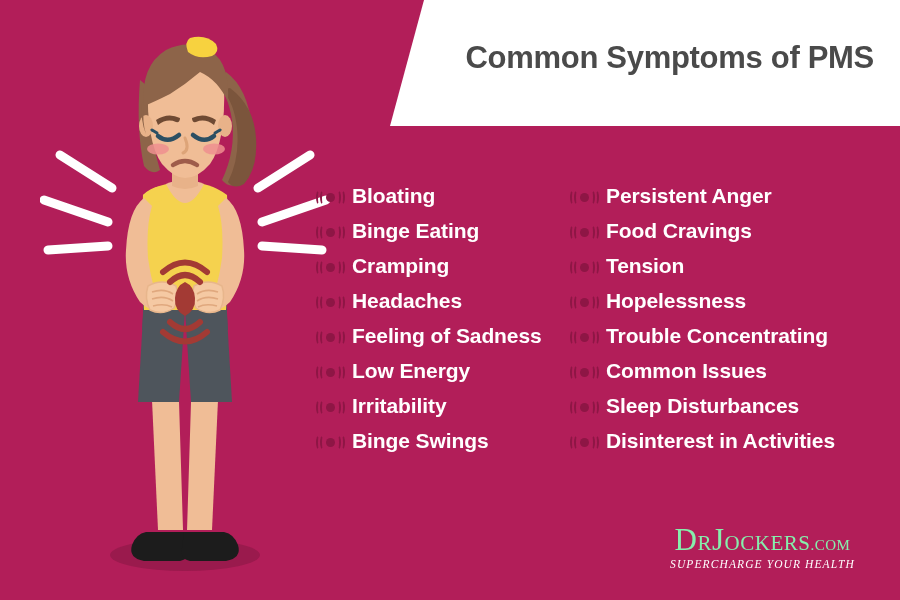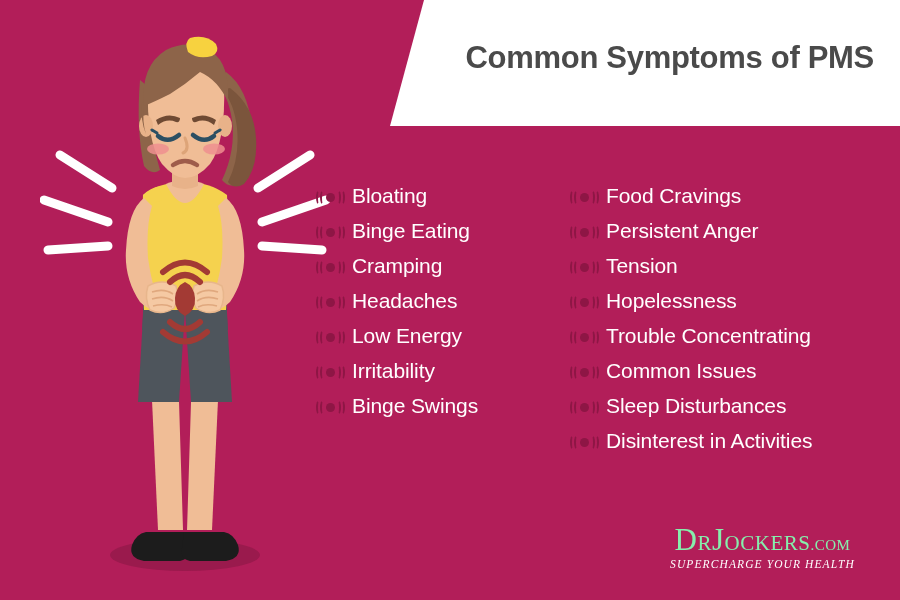--- a/index.html
+++ b/index.html
@@ -69,21 +69,21 @@
     border-radius:50%;
   }
   .bullet .arc.a1 { left:4px;  border-right-color:transparent; border-top-color:transparent; border-bottom-color:transparent; }
   .bullet .arc.a2 { left:0px;  border-right-color:transparent; border-top-color:transparent; border-bottom-color:transparent; }
   .bullet .arc.a3 { left:19px; border-left-color:transparent;  border-top-color:transparent; border-bottom-color:transparent; }
   .bullet .arc.a4 { left:23px; border-left-color:transparent;  border-top-color:transparent; border-bottom-color:transparent; }
 
   .item-label {
     color:#ffffff;
     font-size:21px;
-    font-weight:normal;
+    font-weight:bold;
     line-height:27px;
     letter-spacing:-0.1px;
   }
 
   
   .logo {
     position:absolute;
     left:650px; top:524px;
     width:225px;
     text-align:center;
@@ -281,20 +281,30 @@
         <span class="item-label">Headaches</span>
       </div>
       <div class="item">
         <span class="bullet">
           <span class="arc a2"></span>
             <span class="arc a1"></span>
             <span class="dot"></span>
             <span class="arc a3"></span>
             <span class="arc a4"></span>
         </span>
+        <span class="item-label">Feeling of Sadness</span>
+      </div>
+      <div class="item">
+        <span class="bullet">
+          <span class="arc a2"></span>
+            <span class="arc a1"></span>
+            <span class="dot"></span>
+            <span class="arc a3"></span>
+            <span class="arc a4"></span>
+        </span>
         <span class="item-label">Low Energy</span>
       </div>
       <div class="item">
         <span class="bullet">
           <span class="arc a2"></span>
             <span class="arc a1"></span>
             <span class="dot"></span>
             <span class="arc a3"></span>
             <span class="arc a4"></span>
         </span>
@@ -314,31 +324,31 @@
 
     <div class="col col-right">
       <div class="item">
         <span class="bullet">
           <span class="arc a2"></span>
             <span class="arc a1"></span>
             <span class="dot"></span>
             <span class="arc a3"></span>
             <span class="arc a4"></span>
         </span>
+        <span class="item-label">Persistent Anger</span>
+      </div>
+      <div class="item">
+        <span class="bullet">
+          <span class="arc a2"></span>
+            <span class="arc a1"></span>
+            <span class="dot"></span>
+            <span class="arc a3"></span>
+            <span class="arc a4"></span>
+        </span>
         <span class="item-label">Food Cravings</span>
-      </div>
-      <div class="item">
-        <span class="bullet">
-          <span class="arc a2"></span>
-            <span class="arc a1"></span>
-            <span class="dot"></span>
-            <span class="arc a3"></span>
-            <span class="arc a4"></span>
-        </span>
-        <span class="item-label">Persistent Anger</span>
       </div>
       <div class="item">
         <span class="bullet">
           <span class="arc a2"></span>
             <span class="arc a1"></span>
             <span class="dot"></span>
             <span class="arc a3"></span>
             <span class="arc a4"></span>
         </span>
         <span class="item-label">Tension</span>

